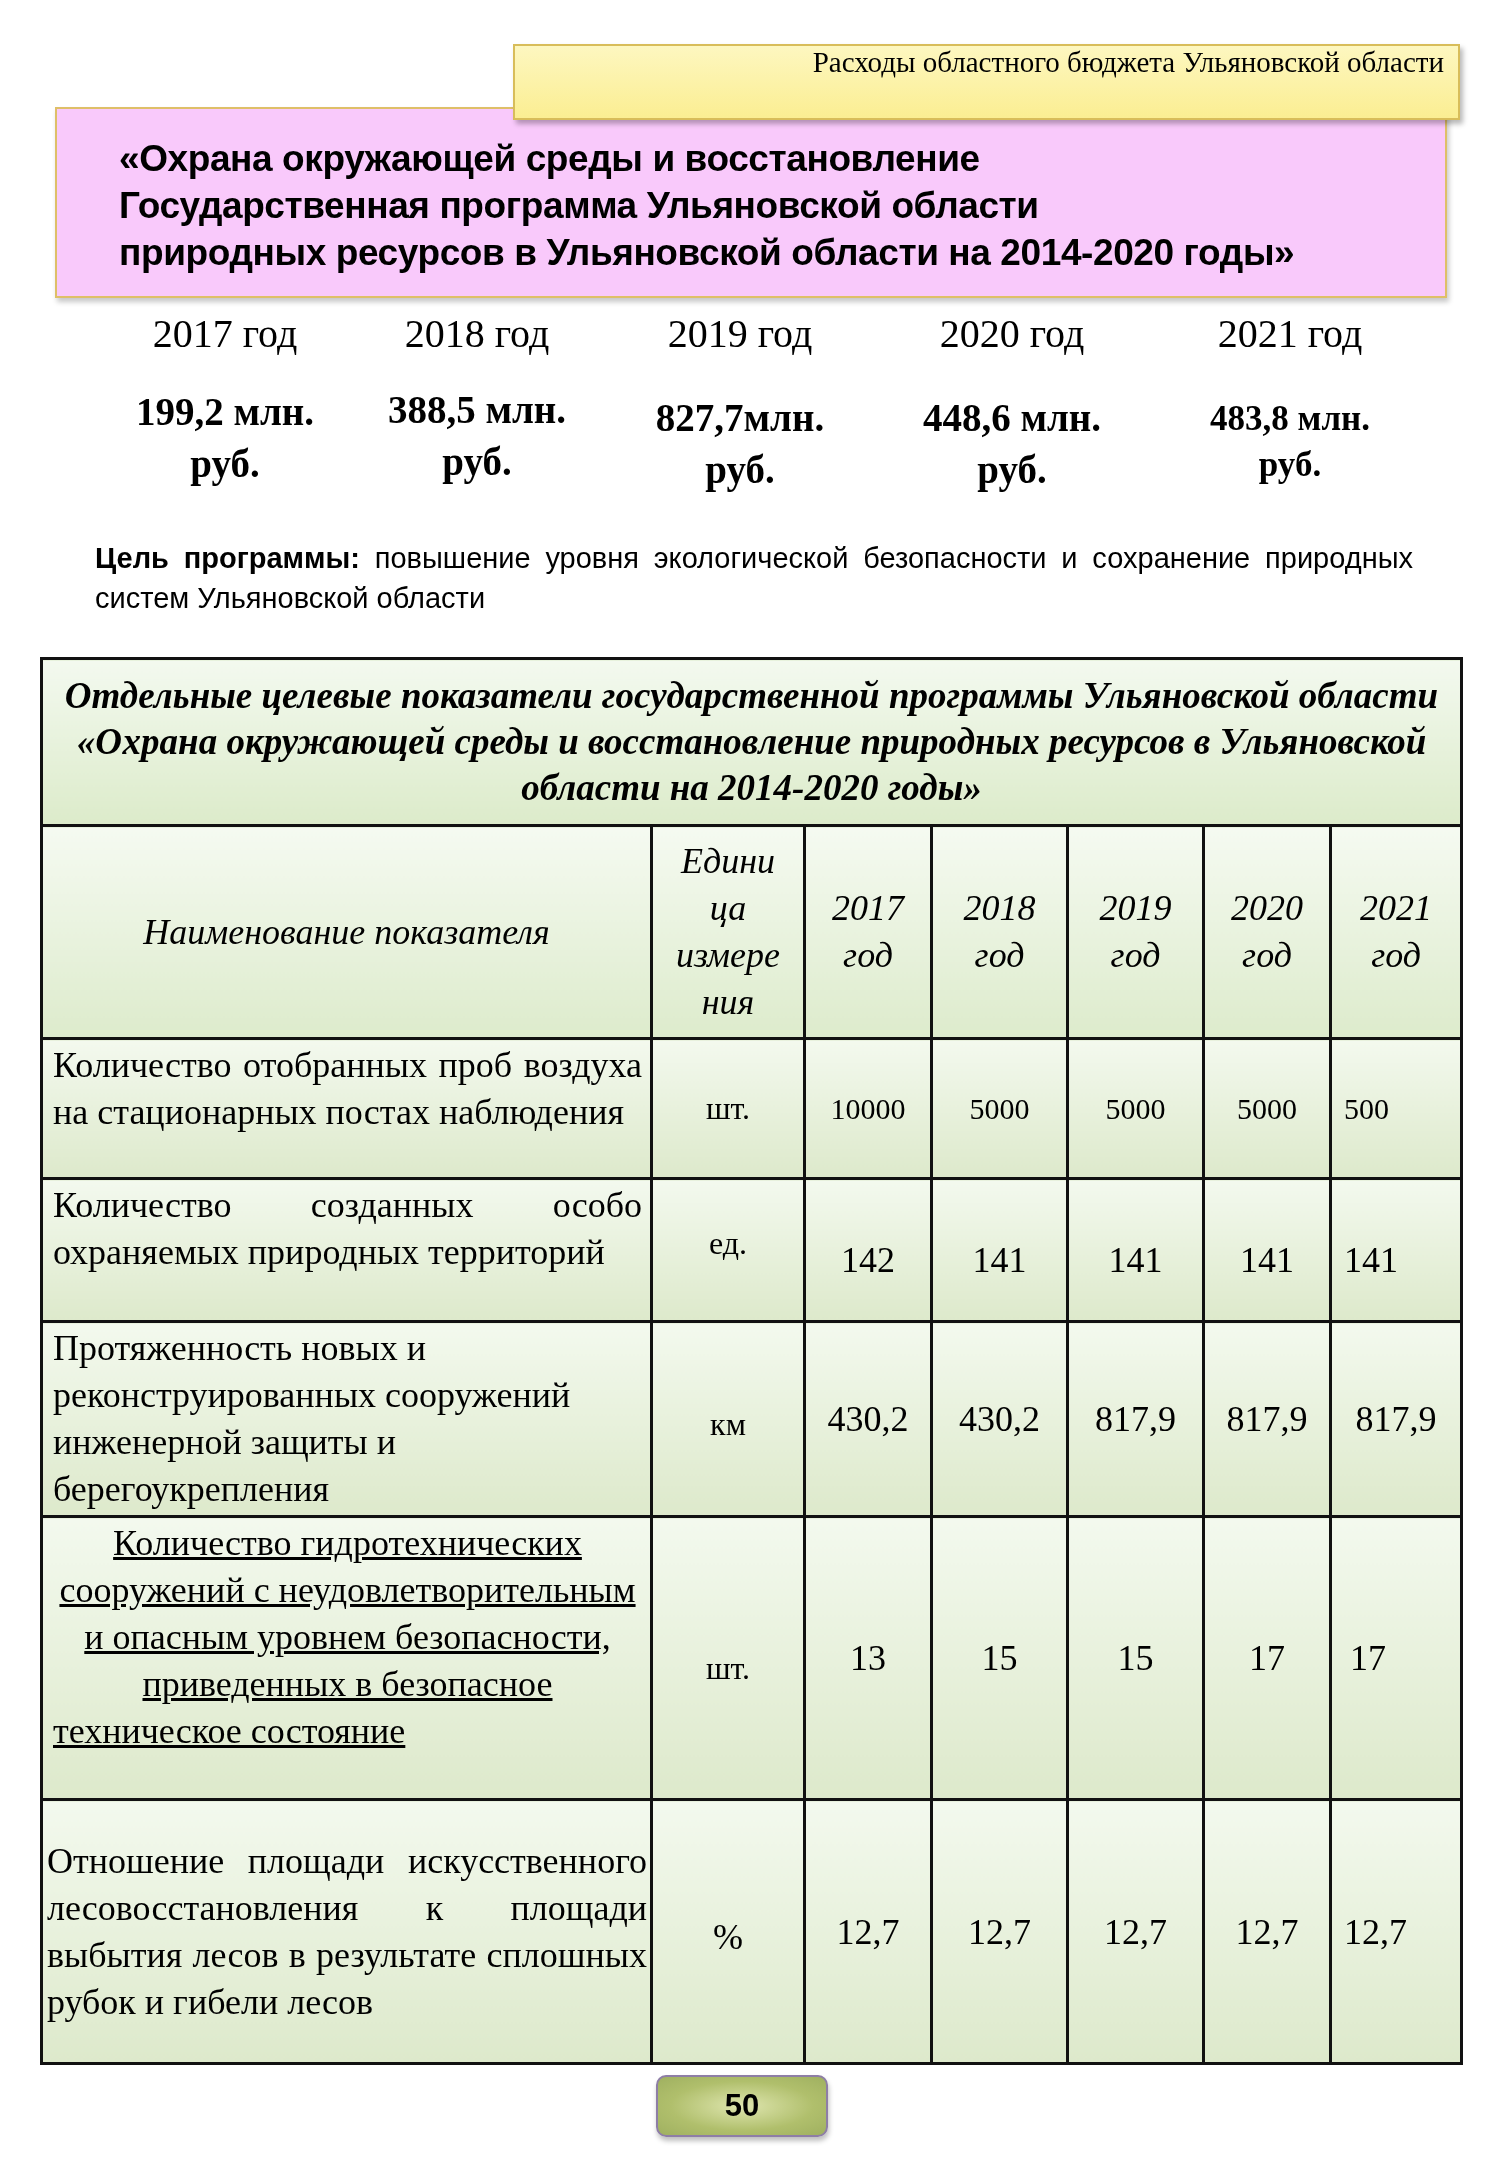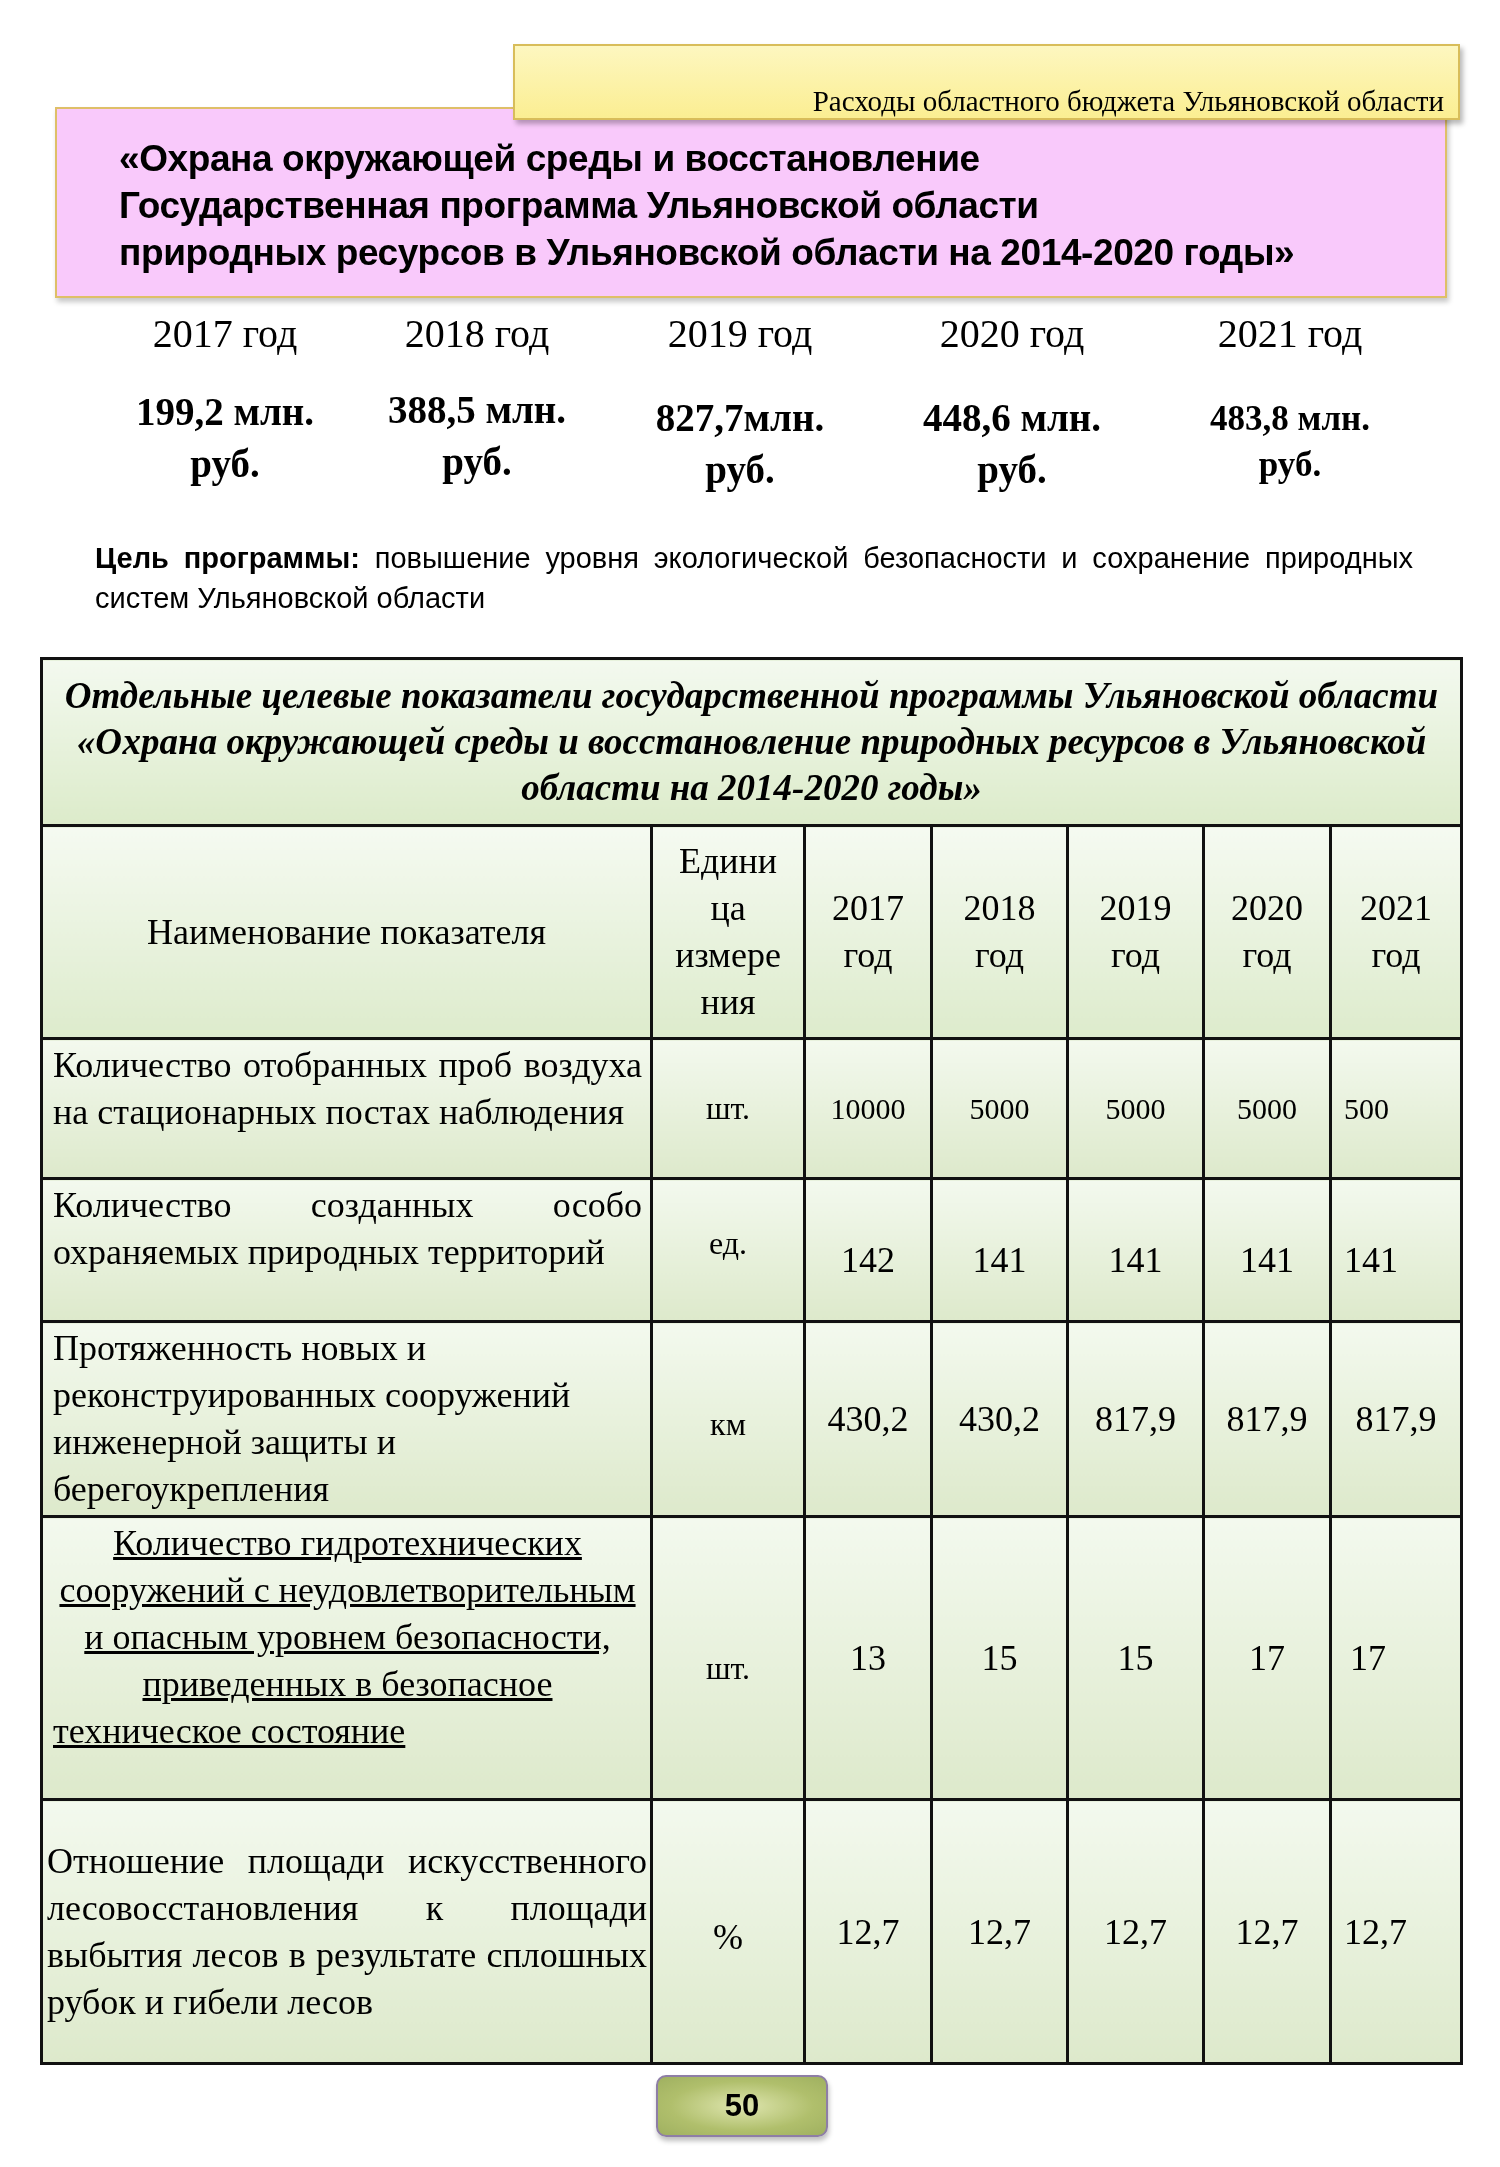--- a/index.html
+++ b/index.html
@@ -3,21 +3,21 @@
 <meta charset="utf-8">
 <style>
   html, body { margin: 0; padding: 0; background: #ffffff; }
   body { width: 1500px; height: 2167px; position: relative; overflow: hidden; font-family: "Liberation Serif", serif; color: #000; }
 
   .banner {
     position: absolute; left: 513px; top: 44px; width: 947px; height: 76px;
     background: linear-gradient(to bottom, #fdf7c0 0%, #fbee92 100%);
     border: 2px solid #d8bd5a; box-sizing: border-box;
     box-shadow: 3px 4px 5px rgba(0,0,0,0.28);
-    display: flex; align-items: flex-end; justify-content: flex-end; padding-right: 14px;
+    display: flex; align-items: flex-start; justify-content: flex-end; padding-right: 14px;
     font-family: "Liberation Serif", serif; font-size: 29px; z-index: 2;
   }
   .program-box {
     position: absolute; left: 55px; top: 107px; width: 1392px; height: 191px;
     background: #f9c9fb; border: 2px solid #dfbf68; box-sizing: border-box;
     box-shadow: 2px 4px 5px rgba(0,0,0,0.22); z-index: 1;
   }
   .program-title {
     position: absolute; left: 62px; top: 26px; font-family: "Liberation Sans", sans-serif;
     font-weight: bold; font-size: 37px; line-height: 47px; letter-spacing: -0.4px;
@@ -40,21 +40,21 @@
     background: linear-gradient(to bottom, #f3f9ee 0%, #dcebc9 100%);
     table-layout: fixed;
   }
   table.indicators td, table.indicators th {
     border: 3px solid #111; font-family: "Liberation Serif", serif; font-weight: normal; padding: 0;
   }
   .t-title td {
     height: 164px; text-align: center; font-weight: bold !important; font-size: 37px; line-height: 46px;
     background: linear-gradient(to bottom, #f3f9ef 0%, #dcebca 100%); padding: 0 10px !important;
   }
-  .t-head td { height: 210px; text-align: center; font-size: 36px; line-height: 47px; background: linear-gradient(to bottom, #f5faf1, #ddebcc); }
+  .t-head td { height: 210px; text-align: center; font-size: 36px; line-height: 47px; background: linear-gradient(to bottom, #f5faf1, #ddebcc); font-style: italic; }
   .t-row td { text-align: center; font-size: 36px; background: linear-gradient(to bottom, #f3f9ee, #dde9cb); }
   .t-row td.name { text-align: justify; text-align-last: left; font-size: 36px; line-height: 47px; padding: 2px 8px 2px 10px; vertical-align: top; }
   .t-row td.small { font-size: 30px; }
   .t-row td.left { text-align: left; padding-left: 12px; }
 
   .page-num {
     position: absolute; left: 656px; top: 2075px; width: 172px; height: 62px; box-sizing: border-box;
     border: 2px solid #8e7ea6; border-radius: 10px;
     background: radial-gradient(ellipse at center, #dfe6b0 0%, #b0bf6c 60%, #9fb060 100%);
     box-shadow: 1px 4px 5px rgba(0,0,0,0.25);

